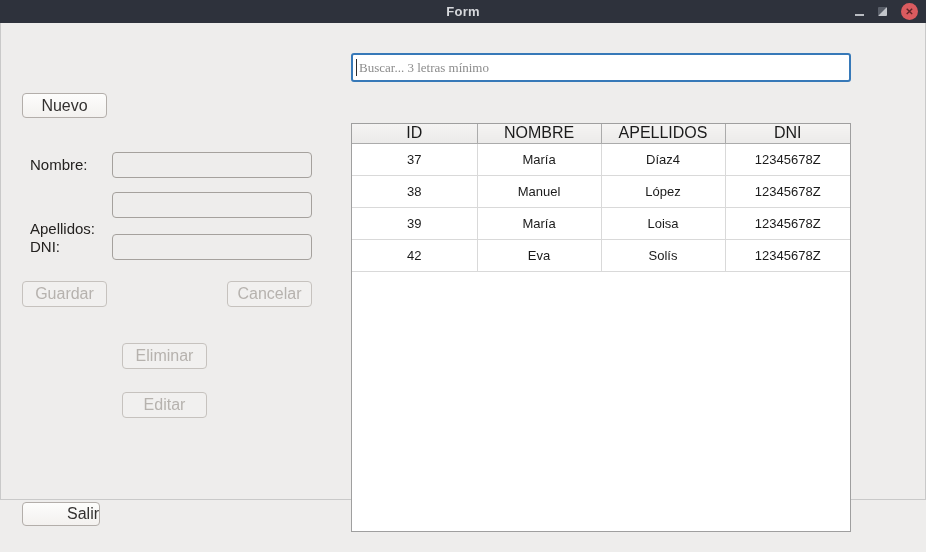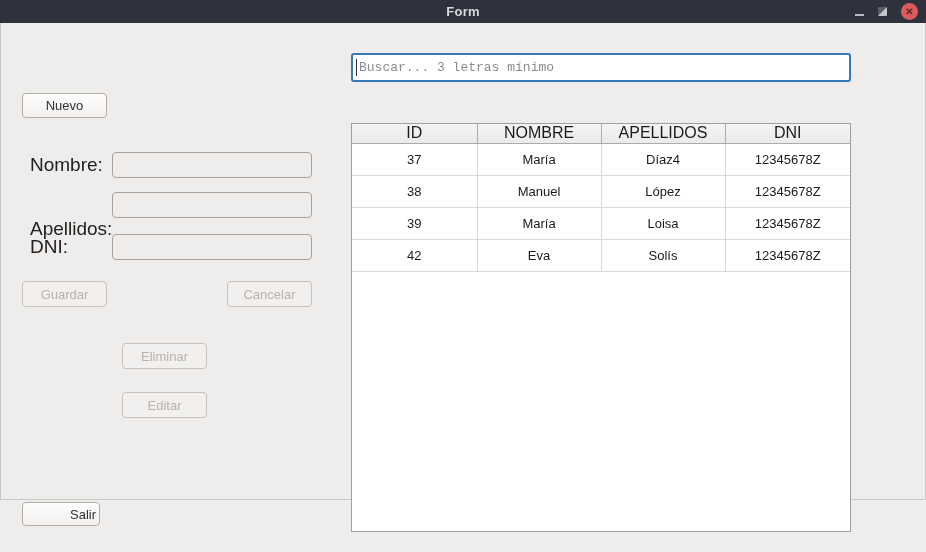--- a/index.html
+++ b/index.html
@@ -50,54 +50,54 @@
   
   .content { position: absolute; left: 0; top: 23px; width: 926px; height: 529px; }
 
   
   .btn {
     position: absolute;
     background: linear-gradient(#fdfdfc, #f3f1ef);
     border: 1px solid #b3aeaa;
     border-radius: 4px;
     font-family: "Liberation Sans", sans-serif;
-    font-size: 13px; color: #333130;
+    font-size: 16px; color: #333130;
     display: flex; align-items: center; justify-content: center;
     cursor: pointer;
   }
   .btn.disabled {
     background: #f1f0ef;
     border-color: #c6c2be;
     color: #b6b2ae;
     cursor: default;
   }
   .form-label {
     position: absolute; left: 30px;
-    font-size: 19px; color: #242220;
+    font-size: 15px; color: #242220;
     line-height: 26px;
   }
   .form-input {
     position: absolute; left: 112px; width: 200px; height: 26px;
     background: #eeedec;
     border: 1px solid #a5a19d;
     border-radius: 4px;
     font-family: "Liberation Sans", sans-serif;
     font-size: 13px; color: #242220;
     padding: 0 6px;
     outline: none;
   }
 
   
   .search-wrap { position: absolute; left: 351px; top: 30px; width: 500px; height: 29px; }
   .search-input {
     width: 100%; height: 100%;
     background: #ffffff;
     border: 2px solid #3779b8;
     border-radius: 3px;
-    font-family: Liberation Mono, monospace;
+    font-family: Liberation Serif, serif;
     font-size: 13px; color: #242220;
     padding: 0 6px;
     outline: none;
   }
   .search-input::placeholder { color: #8c8c8c; opacity: 1; }
   .caret {
     position: absolute; left: 5px; top: 6px;
     width: 1px; height: 17px; background: #2b2b2b;
   }
 

